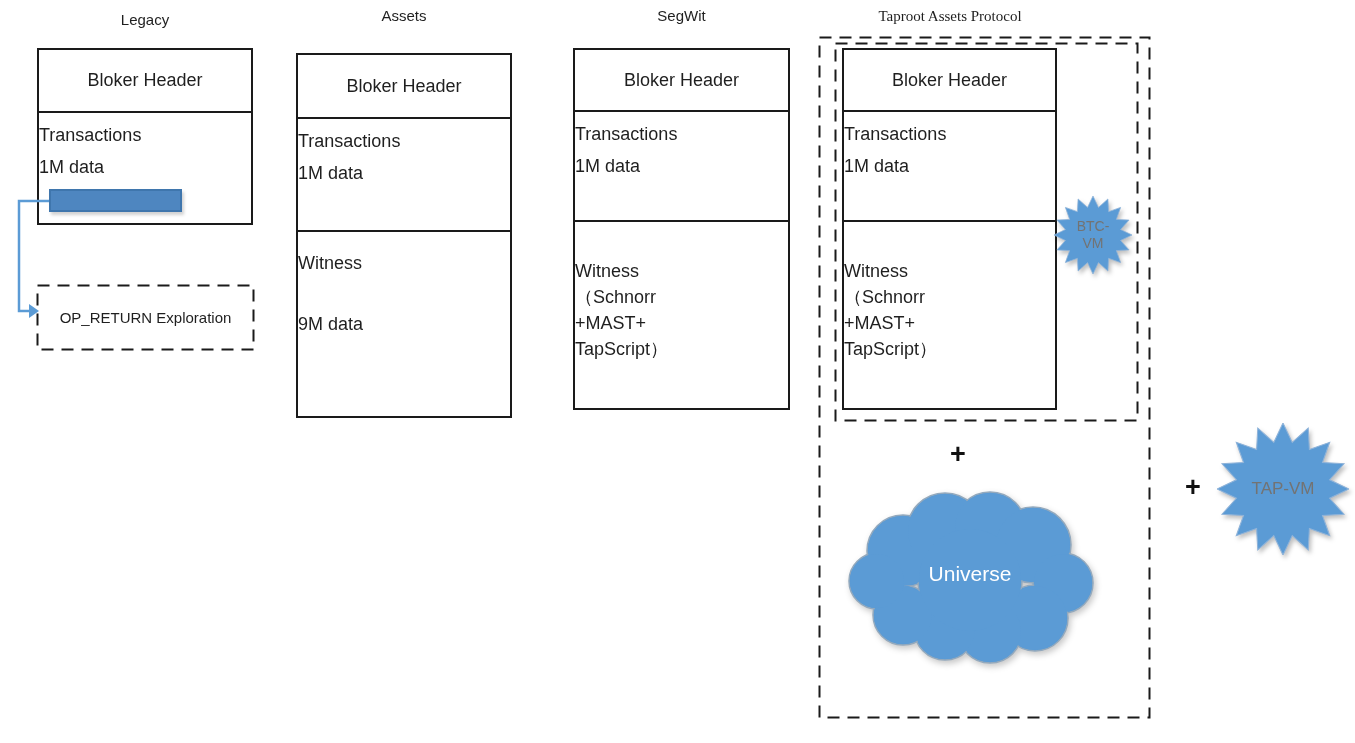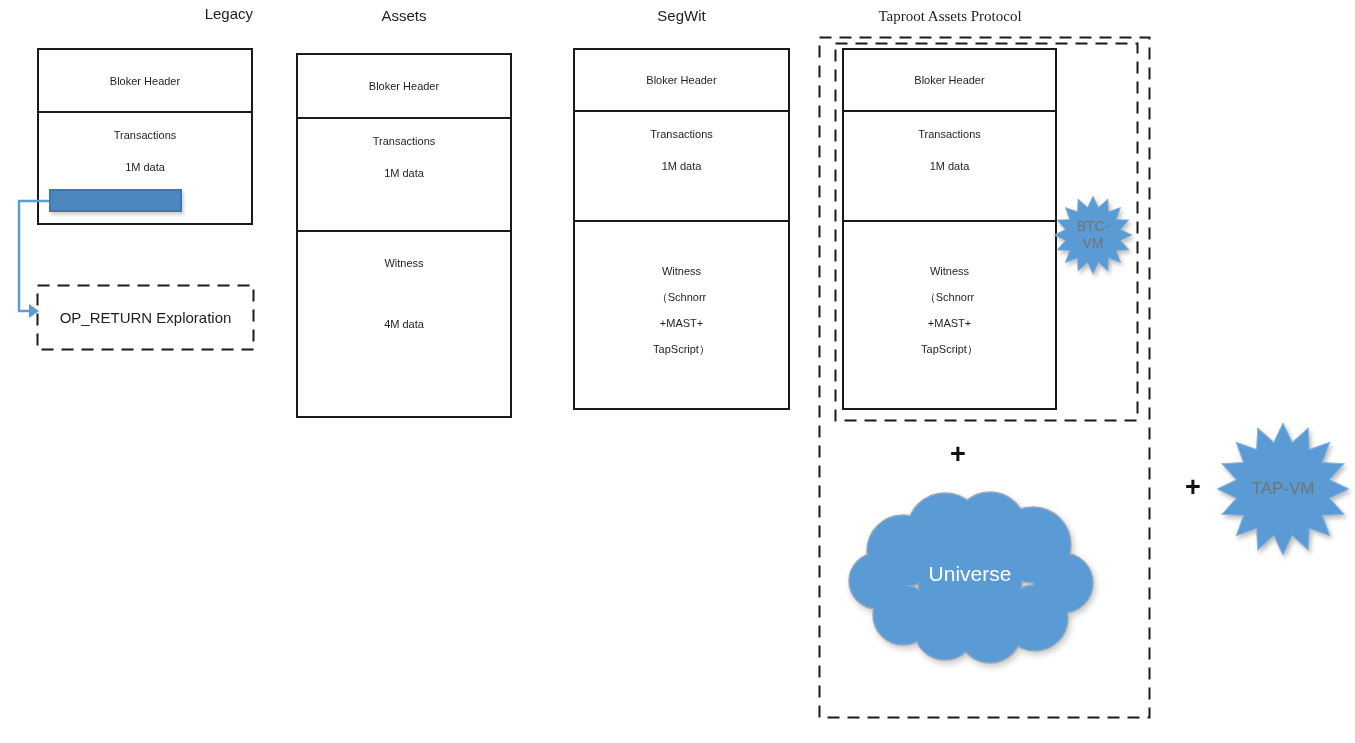--- a/index.html
+++ b/index.html
@@ -8,21 +8,21 @@
     font-family:"Liberation Sans", sans-serif; color:#1f1f1f; overflow:hidden;
   }
   .col-title {
     position:absolute; text-align:center; font-size:15px; height:20px;
     line-height:20px; color:#1f1f1f; white-space:nowrap;
   }
   .block {
     position:absolute; border:2px solid #1a1a1a; background:#ffffff;
     box-sizing:border-box; display:flex; flex-direction:column;
   }
-  .sec { box-sizing:border-box; text-align:center; font-size:11px; }
+  .sec { box-sizing:border-box; text-align:left; font-size:18px; }
   .sec.header { border-bottom:2px solid #1a1a1a; display:flex; align-items:center; justify-content:center; }
   .sec.mid { border-bottom:2px solid #1a1a1a; }
   .line { display:block; line-height:22px; }
   .wline { display:block; line-height:26px; }
   .gap10 { margin-top:10px; }
   .dashed-wrap { position:absolute; }
   .dashed-wrap svg { position:absolute; left:0; top:0; width:100%; height:100%; }
   .dashed-label {
     position:absolute; inset:0; display:flex; align-items:center; justify-content:center;
     font-size:15px; white-space:nowrap;
@@ -52,21 +52,21 @@
   .cloud-label {
     position:absolute; inset:0; display:flex; align-items:center; justify-content:center;
     color:#ffffff; font-size:21px;
   }
 </style>
 </head>
 <body>
 
 <div class="canvas">
 
-  <div class="col-title" style="left:37px;  top:4px; width:216px;text-align:right;">Legacy</div>
+  <div class="col-title" style="left:37px;  top:10px; width:216px;">Legacy</div>
   <div class="col-title" style="left:296px; top:6px; width:216px;">Assets</div>
   <div class="col-title" style="left:573px; top:6px; width:217px;">SegWit</div>
   <div class="col-title" style="left:842px; top:6px; width:216px;font-family:Liberation Serif, serif;">Taproot Assets Protocol</div>
 
   <div class="block" style="left:37px; top:48px; width:216px; height:177px;">
     <div class="sec header" style="height:63px;">
       <span>Bloker Header</span>
     </div>
     <div class="sec" style="flex:1; padding-top:11px;">
       <span class="line">Transactions</span>
@@ -91,21 +91,21 @@
   <div class="block" style="left:296px; top:53px; width:216px; height:365px;">
     <div class="sec header" style="height:64px;">
       <span>Bloker Header</span>
     </div>
     <div class="sec mid" style="height:113px; padding-top:11px;">
       <span class="line">Transactions</span>
       <span class="line gap10">1M data</span>
     </div>
     <div class="sec" style="flex:1; padding-top:20px;">
       <span class="line">Witness</span>
-      <span class="line" style="margin-top:39px;">4M data</span>
+      <span class="line" style="margin-top:39px;">9M data</span>
     </div>
   </div>
 
   <div class="block" style="left:573px; top:48px; width:217px; height:362px;">
     <div class="sec header" style="height:62px;">
       <span>Bloker Header</span>
     </div>
     <div class="sec mid" style="height:110px; padding-top:11px;">
       <span class="line">Transactions</span>
       <span class="line gap10">1M data</span>

